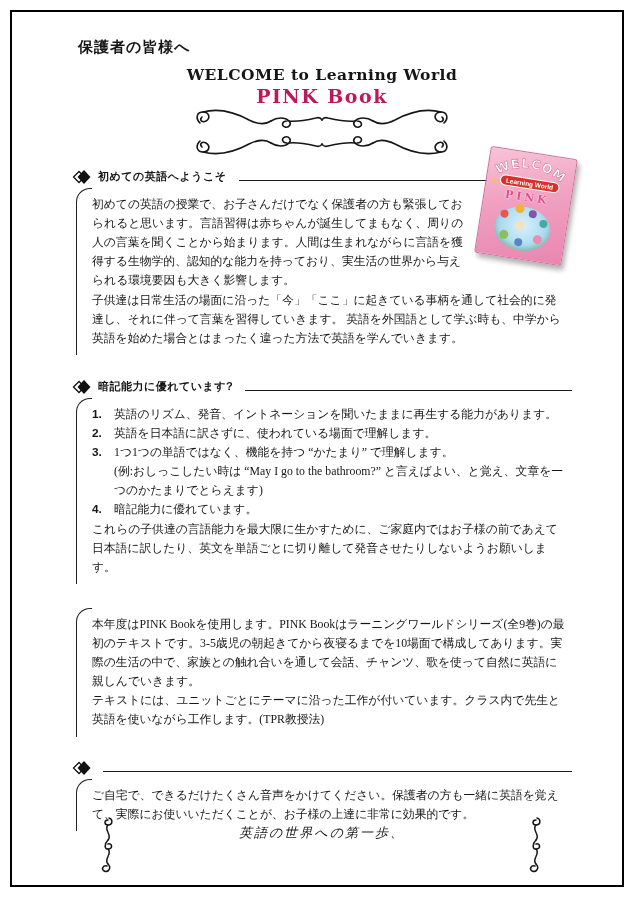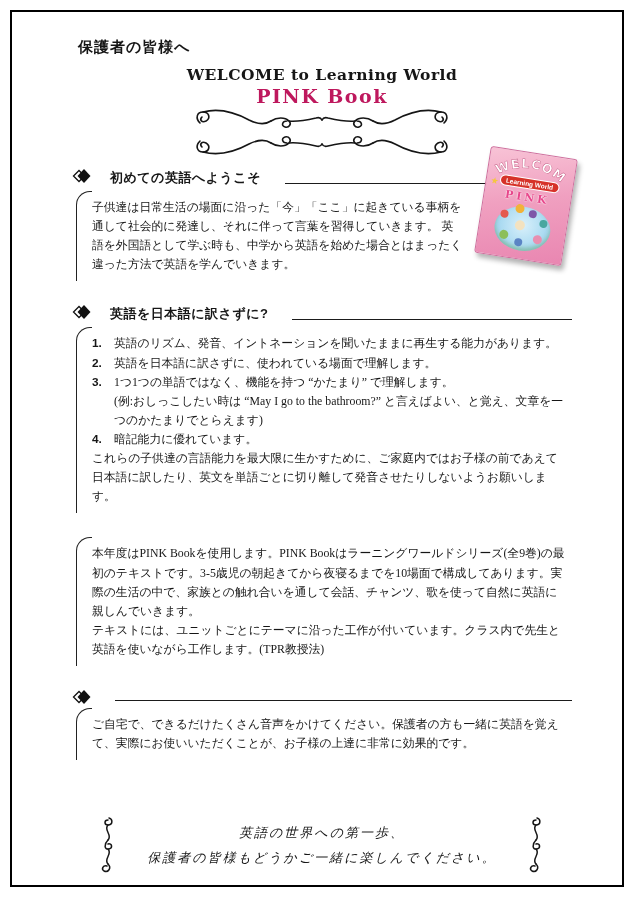--- a/index.html
+++ b/index.html
@@ -13,23 +13,23 @@
   .title-block{text-align:center;}
   .title-en{font-size:15.5px;font-weight:bold;font-family:"DejaVu Serif",serif;letter-spacing:.5px;}
   .title-pink{font-size:19px;font-weight:bold;font-family:"DejaVu Serif",serif;letter-spacing:1.5px;margin-top:1px;}
   .flourish-row{display:flex;justify-content:center;margin:2px 0;}
   .flourish-row svg{display:block;}
   .flip{transform:scaleY(-1);}
   .subtitle{font-size:15px;font-weight:bold;letter-spacing:1px;margin:0;}
 
   .sec{margin-top:22px;}
   .sec.first{margin-top:14px;}
-  .sec-head{display:flex;align-items:flex-start;gap:19px;
+  .sec-head{display:flex;align-items:flex-end;gap:7px;
             font-family:"Liberation Sans","DejaVu Sans",sans-serif;
-            font-weight:bold;font-size:13px;letter-spacing:.5px;}
+            font-weight:bold;font-size:11px;letter-spacing:.5px;}
   .sec-head .marker{flex:none;display:flex;}
   .sec-head .rule{flex:1;border-bottom:1.5px solid #1b1b1b;align-self:flex-end;
                   margin:0 0 3px 5px;min-width:12px;}
   .sec-box{position:relative;margin:4px 0 0 4px;padding:7px 4px 9px 16px;
            font-size:11.8px;line-height:1.62;}
   .sec-box::before{content:"";position:absolute;left:0;top:0;bottom:2px;width:15px;
            border-left:1.4px solid #222;border-top:1.4px solid #222;
            border-top-left-radius:14px;}
   .sec-box p{margin:0;}
 
@@ -143,32 +143,33 @@
         <span class="marker">
           <svg width="19" height="14" viewBox="0 0 19 14">
               <use href="#marker"></use>
             </svg>
         </span>
         <span>初めての英語へようこそ</span>
         <span class="rule"></span>
       </div>
       <div class="sec-box">
         <div class="book-space"></div>
+        <p>初めての英語の授業で、お子さんだけでなく保護者の方も緊張しておられると思います。言語習得は赤ちゃんが誕生してまもなく、周りの人の言葉を聞くことから始まります。人間は生まれながらに言語を獲得する生物学的、認知的な能力を持っており、実生活の世界から与えられる環境要因も大きく影響します。</p>
         <p>子供達は日常生活の場面に沿った「今」「ここ」に起きている事柄を通して社会的に発達し、それに伴って言葉を習得していきます。 英語を外国語として学ぶ時も、中学から英語を始めた場合とはまったく違った方法で英語を学んでいきます。</p>
       </div>
     </div>
 
     <div class="sec">
       <div class="sec-head">
         <span class="marker">
           <svg width="19" height="14" viewBox="0 0 19 14">
               <use href="#marker"></use>
             </svg>
         </span>
-        <span>英語を日本語に訳さずに?</span>
+        <span>暗記能力に優れています?</span>
         <span class="rule"></span>
       </div>
       <div class="sec-box">
         <div class="li">
           <span class="num">1.</span>
           <span class="txt">英語のリズム、発音、イントネーションを聞いたままに再生する能力があります。</span>
         </div>
         <div class="li">
           <span class="num">2.</span>
           <span class="txt">英語を日本語に訳さずに、使われている場面で理解します。</span>
@@ -208,21 +209,20 @@
     </div>
 
     <div class="footer">
       <span class="side-orn">
         <svg width="16" height="58" viewBox="0 0 16 58">
             <use href="#vswirl"></use>
           </svg>
       </span>
       <div class="footer-text">
         <div>英語の世界への第一歩、</div>
-        <div>保護者の皆様もどうかご一緒に楽しんでください。</div>
       </div>
       <span class="side-orn">
         <svg width="16" height="58" viewBox="0 0 16 58">
             <use href="#vswirl"></use>
           </svg>
       </span>
     </div>
 
   </div>
 </div>

